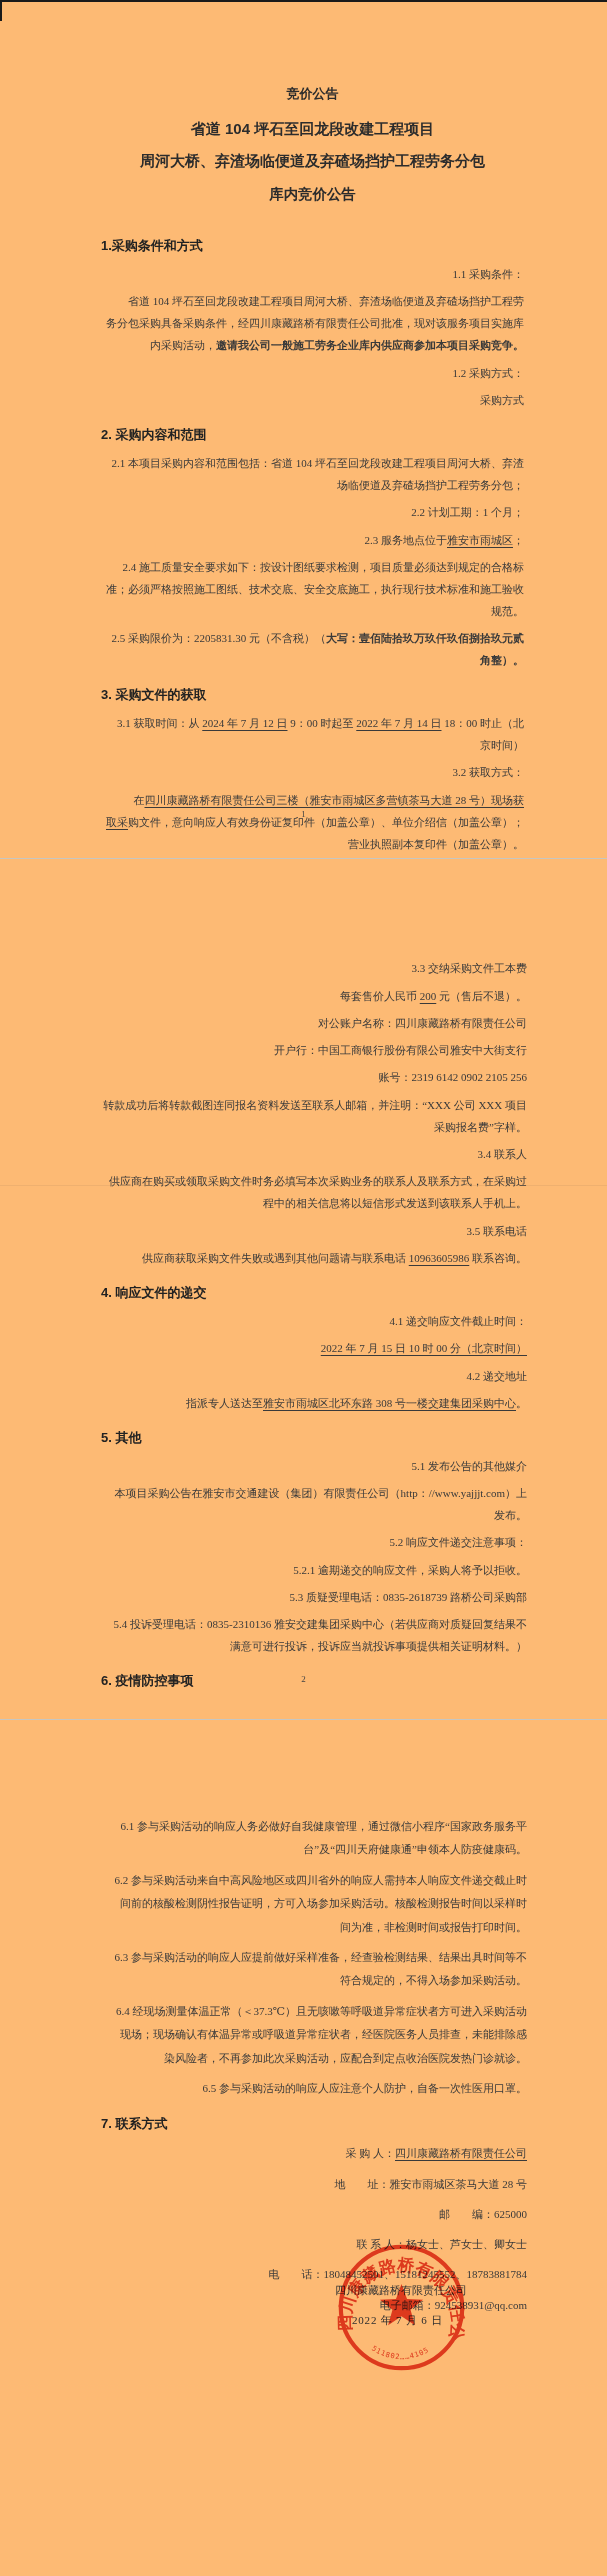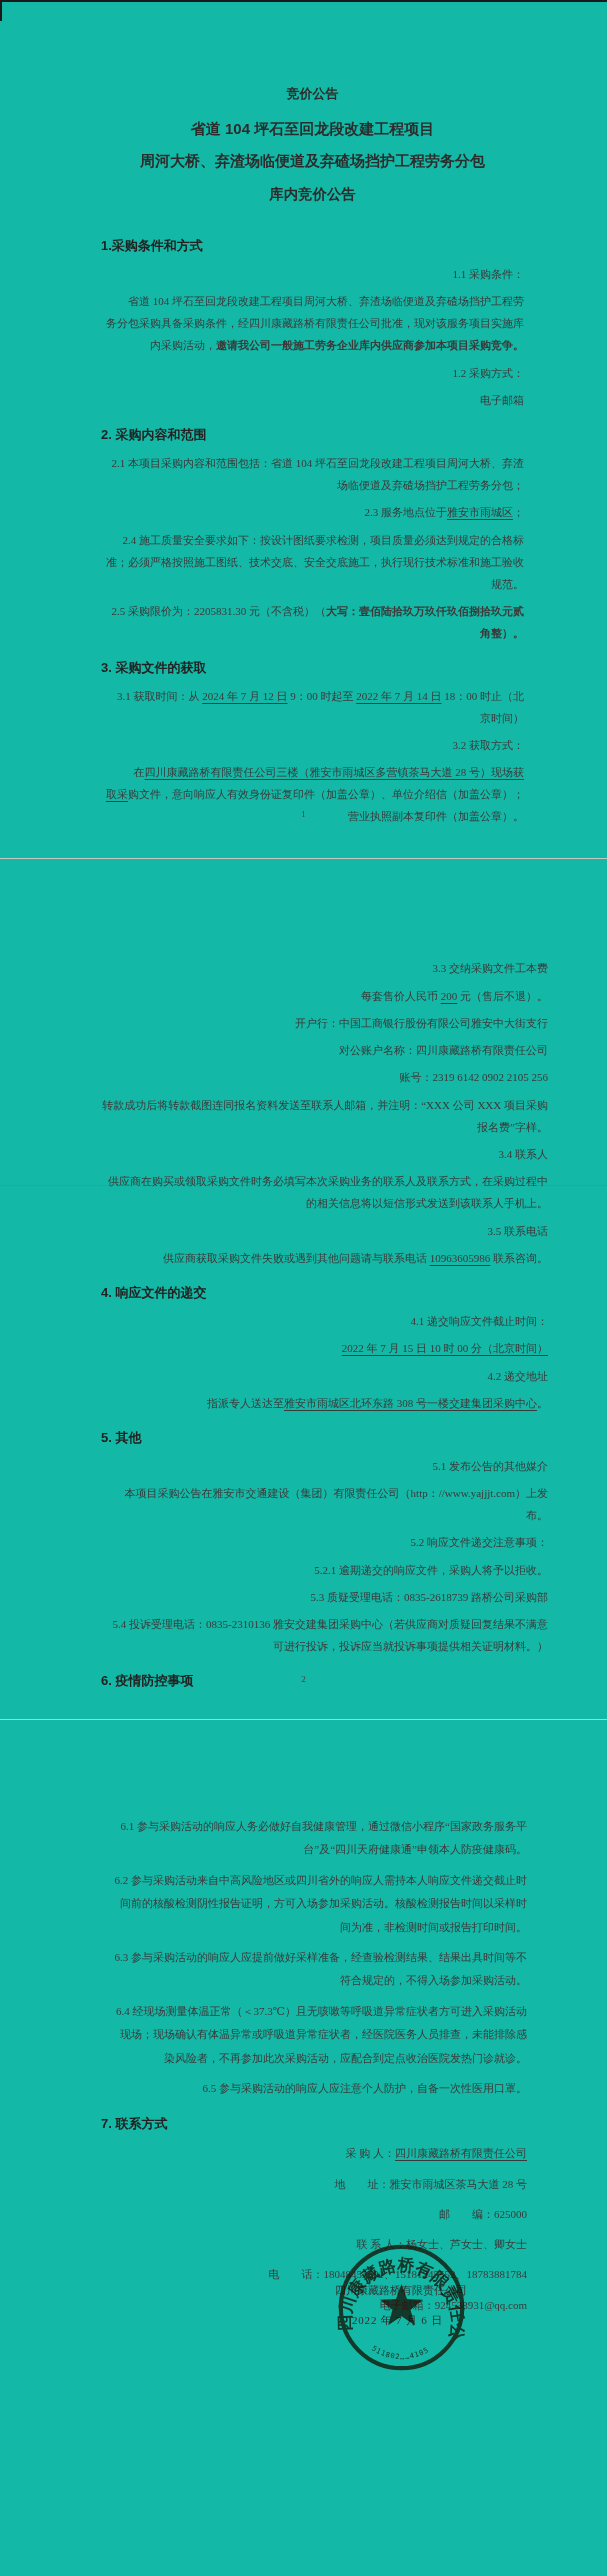--- a/index.html
+++ b/index.html
@@ -1,22 +1,22 @@
 <!DOCTYPE html>
 <html style="font-size:12px"><head>
 <meta charset="utf-8">
 <style>
   html,body{margin:0;padding:0;background:#e9e9e6;}
-  .scan{position:relative;width:607px;height:2576px;background:#14b8a6;margin:0 auto;
+  .scan{position:relative;width:607px;height:2576px;background:#fdba74;margin:0 auto;
         font-family:"Liberation Serif","DejaVu Serif",serif;color:#3a3a3a;}
   .edge-top{position:absolute;top:0;left:0;width:607px;height:2.3px;background:#1a1a1a;}
   .edge-left{position:absolute;top:0;left:0;width:2.3px;height:21px;background:#1a1a1a;}
   .page{position:relative;box-sizing:border-box;width:607px;}
   .page1{height:858px;padding:85px 83px 0 101px;}
-  .page2{height:861px;padding:93px 59px 0 101px;border-top:1.5px solid #c6c6c2;}
+  .page2{height:861px;padding:93px 80px 0 101px;border-top:1.5px solid #c6c6c2;}
   .page3{height:855px;padding:88px 80px 0 101px;border-top:1.5px solid #c6c6c2;}
   .titleblock{text-align:center;margin-bottom:30px;}
   .t0{font-family:"Liberation Sans","DejaVu Sans",sans-serif;font-weight:700;font-size:13px;
       color:#2c2c2c;margin:0 0 16.7px 0;}
   .t1{font-family:"Liberation Sans","DejaVu Sans",sans-serif;font-weight:700;font-size:15px;
       color:#2c2c2c;margin:0 0 13.7px 0;}
   .t3{font-family:"Liberation Sans","DejaVu Sans",sans-serif;font-weight:700;font-size:14.4px;
       color:#2c2c2c;margin:0;}
   .h{font-family:"Liberation Sans","DejaVu Sans",sans-serif;font-weight:700;font-size:13px;
      color:#222;line-height:23px;margin:12px 0 6px 0;}
@@ -48,41 +48,42 @@
       <div class="t0">竞价公告</div>
       <div class="t1">省道 104 坪石至回龙段改建工程项目</div>
       <div class="t1">周河大桥、弃渣场临便道及弃碴场挡护工程劳务分包</div>
       <div class="t3">库内竞价公告</div>
     </div>
 
     <div class="h">1.采购条件和方式</div>
     <div class="p ind1">1.1 采购条件：</div>
     <div class="p ind2"><span>省道 104 坪石至回龙段改建工程项目周河大桥、弃渣场临便道及弃碴场挡护工程劳务分包采购具备采购条件，经四川康藏路桥有限责任公司批准，现对该服务项目实施库内采购活动，</span><span class="b">邀请我公司一般施工劳务企业库内供应商参加本项目采购竞争。</span></div>
     <div class="p">1.2 采购方式：</div>
-    <div class="p ind1">电子邮箱</div>
+    <div class="p ind1">采购方式</div>
 
     <div class="h">2. 采购内容和范围</div>
     <div class="p">2.1 本项目采购内容和范围包括：省道 104 坪石至回龙段改建工程项目周河大桥、弃渣场临便道及弃碴场挡护工程劳务分包；</div>
+    <div class="p">2.2 计划工期：1 个月；</div>
     <div class="p"><span>2.3 服务地点位于</span><span class="u">雅安市雨城区</span><span>；</span></div>
     <div class="p">2.4 施工质量安全要求如下：按设计图纸要求检测，项目质量必须达到规定的合格标准；必须严格按照施工图纸、技术交底、安全交底施工，执行现行技术标准和施工验收规范。</div>
     <div class="p"><span>2.5 采购限价为：2205831.30 元（不含税）（</span><span class="b">大写：壹佰陆拾玖万玖仟玖佰捌拾玖元贰角整）。</span></div>
 
     <div class="h">3. 采购文件的获取</div>
     <div class="p ind1"><span>3.1 获取时间：从 </span><span class="u">2024 年 7 月 12 日</span><span> 9：00 时起至 </span><span class="u">2022 年 7 月 14 日</span><span> 18：00 时止（北京时间）</span></div>
     <div class="p ind1">3.2 获取方式：</div>
     <div class="p ind2"><span>在</span><span class="u">四川康藏路桥有限责任公司三楼（雅安市雨城区多营镇茶马大道 28 号）现场获取采</span><span>购文件，意向响应人有效身份证复印件（加盖公章）、单位介绍信（加盖公章）； 营业执照副本复印件（加盖公章）。</span></div>
 
     <div class="footer f1">1</div>
   </div>
 
   <div class="page page2">
     <div class="p ind1">3.3 交纳采购文件工本费</div>
     <div class="p"><span>每套售价人民币 </span><span class="u">200</span><span> 元（售后不退）。</span></div>
+    <div class="p">对公账户名称：四川康藏路桥有限责任公司</div>
     <div class="p">开户行：中国工商银行股份有限公司雅安中大街支行</div>
-    <div class="p">对公账户名称：四川康藏路桥有限责任公司</div>
     <div class="p">账号：2319 6142 0902 2105 256</div>
     <div class="p">转款成功后将转款截图连同报名资料发送至联系人邮箱，并注明：“XXX 公司 XXX 项目采购报名费”字样。</div>
     <div class="p ind1">3.4 联系人</div>
     <div class="p">供应商在购买或领取采购文件时务必填写本次采购业务的联系人及联系方式，在采购过程中的相关信息将以短信形式发送到该联系人手机上。</div>
     <div class="p ind1">3.5 联系电话</div>
     <div class="p"><span>供应商获取采购文件失败或遇到其他问题请与联系电话 </span><span class="u">10963605986</span><span> 联系咨询。</span></div>
 
     <div class="h">4. 响应文件的递交</div>
     <div class="p ind1">4.1 递交响应文件截止时间：</div>
     <div class="p"><span class="u">2022 年 7 月 15 日 10 时 00 分（北京时间）</span></div>

